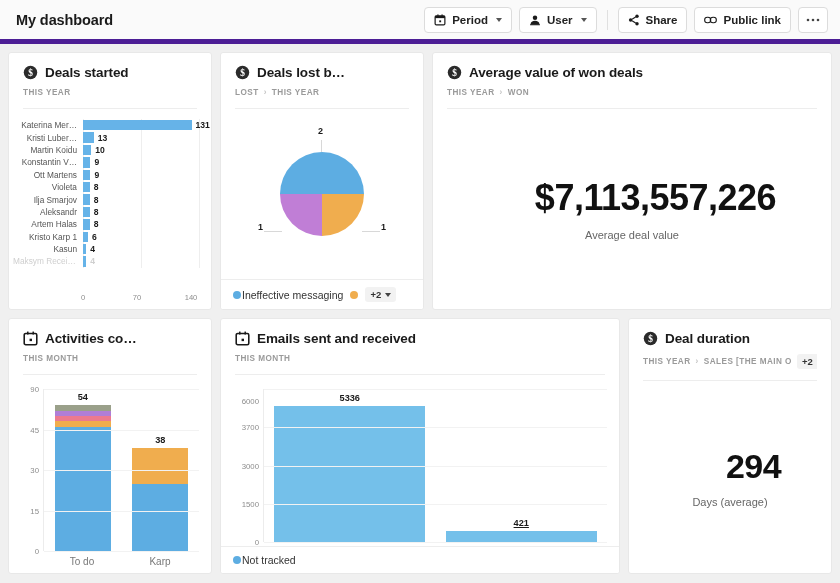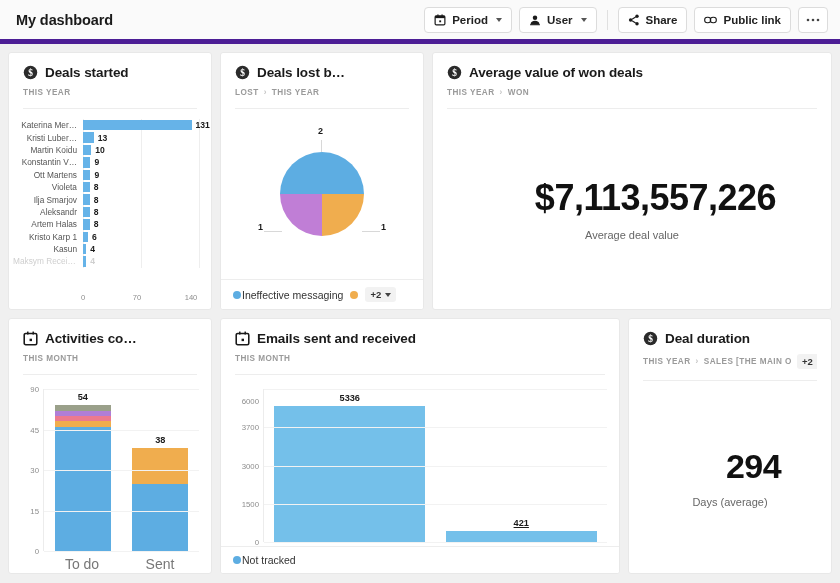--- a/index.html
+++ b/index.html
@@ -213,21 +213,21 @@
   .v-bar.wide { width: 88%; }
   .v-seg { width: 100%; }
   .v-total {
     position: absolute;
     font-size: 9.2px; font-weight: 700; color: #1a1a1a;
     white-space: nowrap;
   }
   .v-xaxis { height: 18px; display: flex; padding-left: 26px; }
   .v-xlab {
     flex: 1; text-align: center;
-    font-size: 14px; color: #777;
+    font-size: 10px; color: #777;
     padding-top: 5px;
   }
 
   
   .metric-wrap {
     height: 100%;
     display: flex; flex-direction: column;
     align-items: center; justify-content: center;
   }
   .metric-value {
@@ -591,21 +591,21 @@
                 </div>
             <div class="v-gridline" style="top: 100%;"></div>
                 <div class="v-gridline" style="top: 75%;"></div>
                 <div class="v-gridline" style="top: 50%;"></div>
                 <div class="v-gridline" style="top: 25%;"></div>
                 <div class="v-gridline" style="top: 0%;"></div>
               </div>
           </div>
           <div class="v-xaxis" id="act-xaxis">
               <div class="v-xlab">To do</div>
-              <div class="v-xlab">Sent</div>
+              <div class="v-xlab">Karp</div>
             </div>
         </div>
       </div>
     </div>
 
     <div class="card" style="flex:1;">
       <div class="card-head">
         <div class="card-title-line">
           <span class="ico">
             <svg width="15" height="15" viewBox="0 0 16 16">

